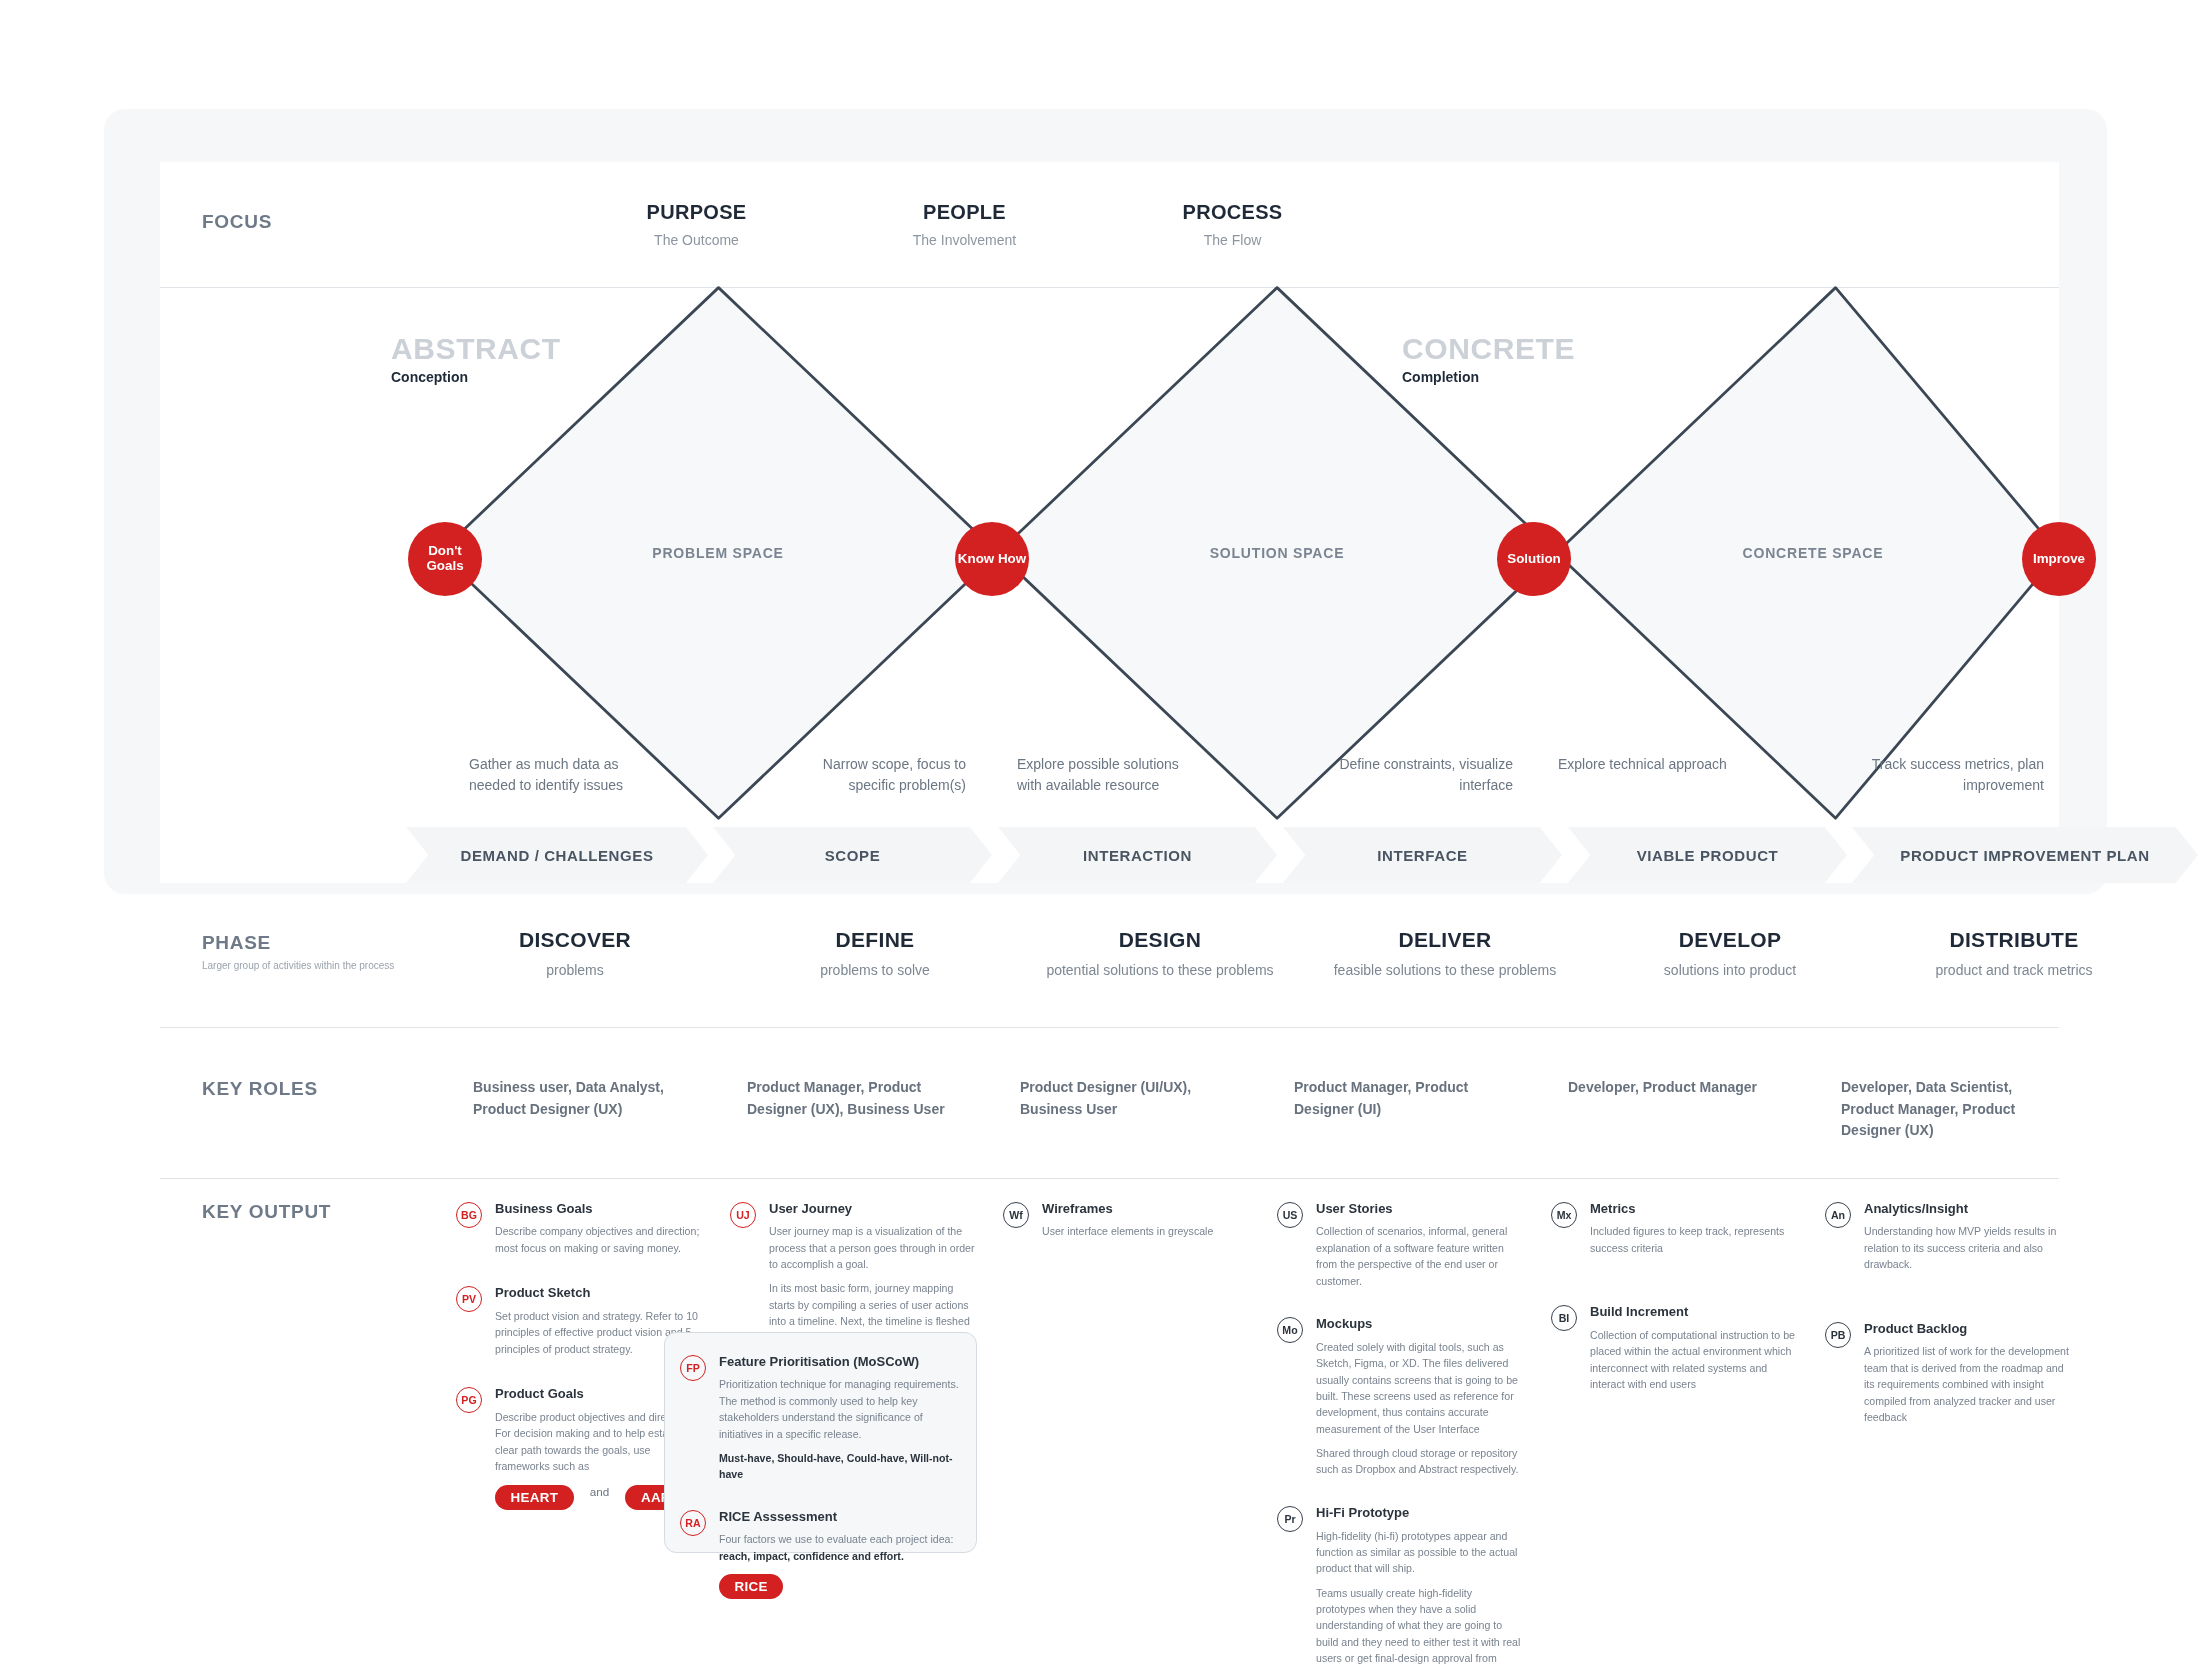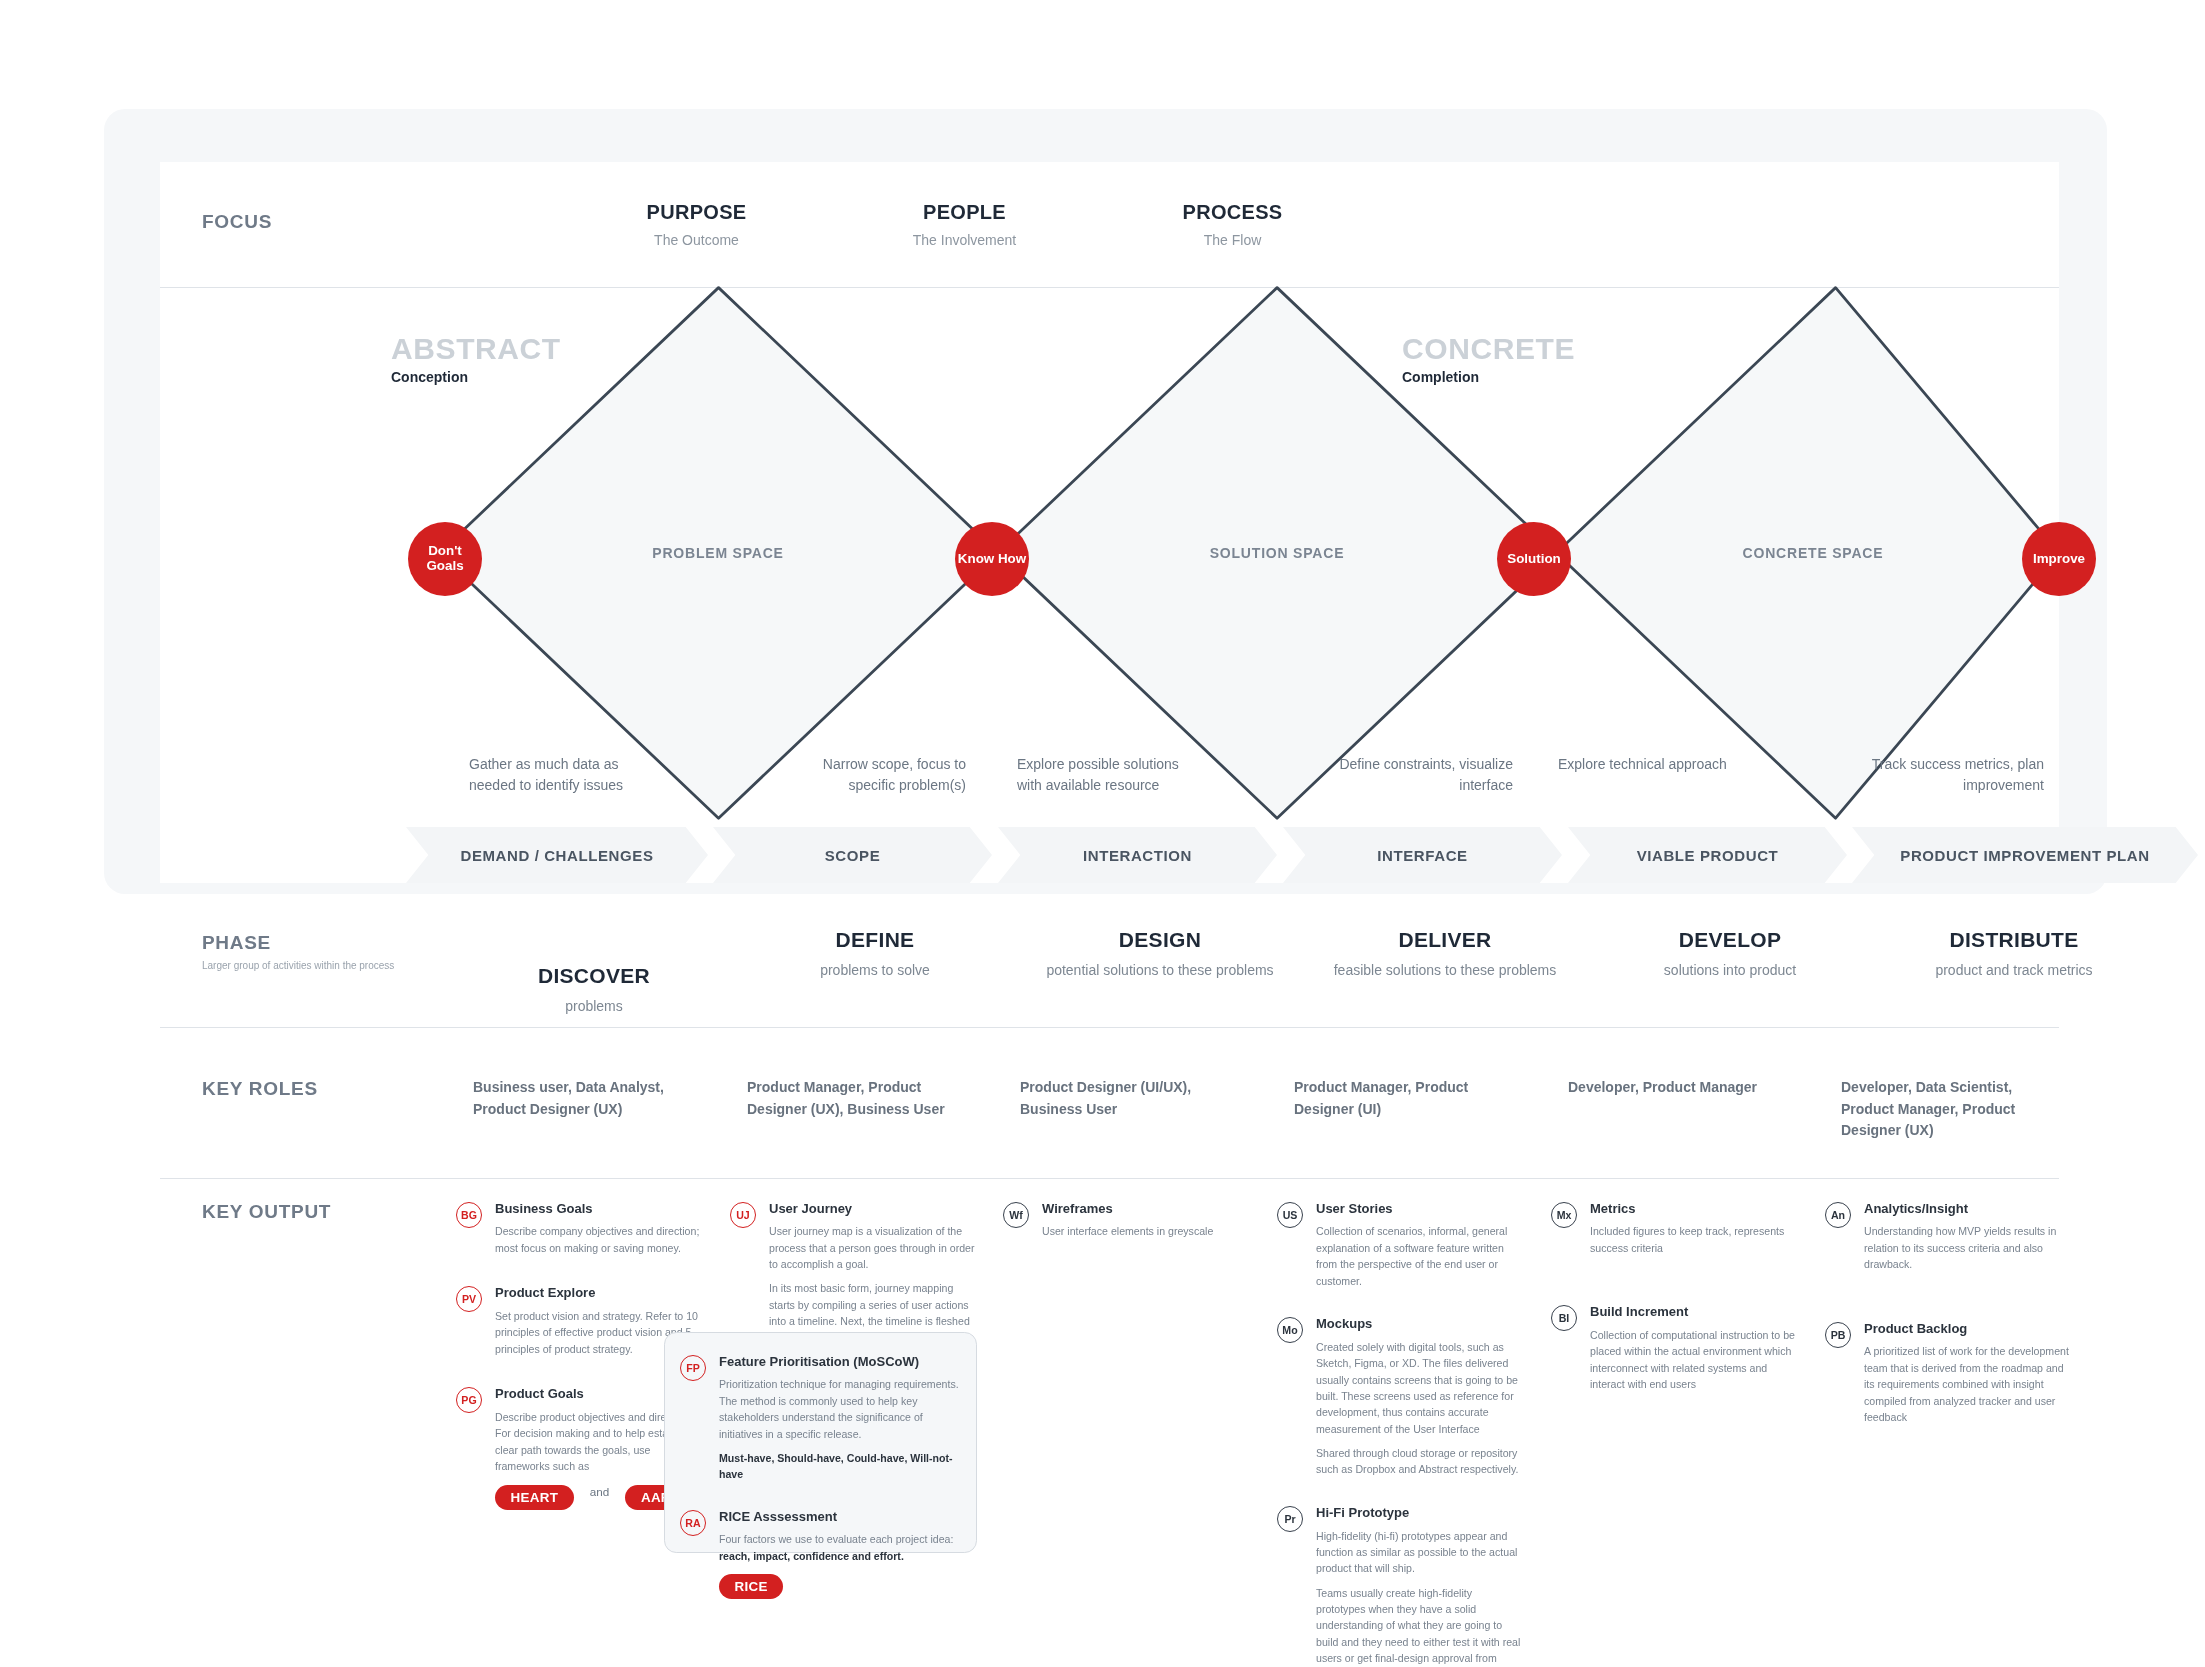--- a/index.html
+++ b/index.html
@@ -207,21 +207,21 @@
     <div class="chev" style="left:1123px;  width:279px;">INTERFACE</div>
     <div class="chev" style="left:1408px;  width:279px;">VIABLE PRODUCT</div>
     <div class="chev" style="left:1692px;  width:346px;">PRODUCT IMPROVEMENT PLAN</div>
   </div>
 
   <div class="phase-row">
     <div class="phase-label">
       <div class="row-label">PHASE</div>
       <div class="row-sub">Larger group of activities within the process</div>
     </div>
-    <div class="phase-item" style="left:300px; width:268px;margin-top:36px;">
+    <div class="phase-item" style="left:281px; width:268px;">
       <div class="t">DISCOVER</div>
       <div class="s">problems</div>
     </div>
     <div class="phase-item" style="left:581px; width:268px;">
       <div class="t">DEFINE</div>
       <div class="s">problems to solve</div>
     </div>
     <div class="phase-item" style="left:866px; width:268px;">
       <div class="t">DESIGN</div>
       <div class="s">potential solutions to these problems</div>
@@ -261,21 +261,21 @@
       <div class="out-item">
         <div class="badge">BG</div>
         <div class="out-body">
           <div class="out-title">Business Goals</div>
           <div class="out-desc">Describe company objectives and direction; most focus on making or saving money.</div>
         </div>
       </div>
       <div class="out-item" style="margin-top:29px;">
         <div class="badge">PV</div>
         <div class="out-body">
-          <div class="out-title">Product Explore</div>
+          <div class="out-title">Product Sketch</div>
           <div class="out-desc">Set product vision and strategy. Refer to 10 principles of effective product vision and 5 principles of product strategy.</div>
         </div>
       </div>
       <div class="out-item" style="margin-top:29px;">
         <div class="badge">PG</div>
         <div class="out-body">
           <div class="out-title">Product Goals</div>
           <div class="out-desc">Describe product objectives and direction;</div>
           <div class="out-desc" style="margin-top:0;">For decision making and to help establish clear path towards the goals, use frameworks such as</div>
           <div class="pill-row">

